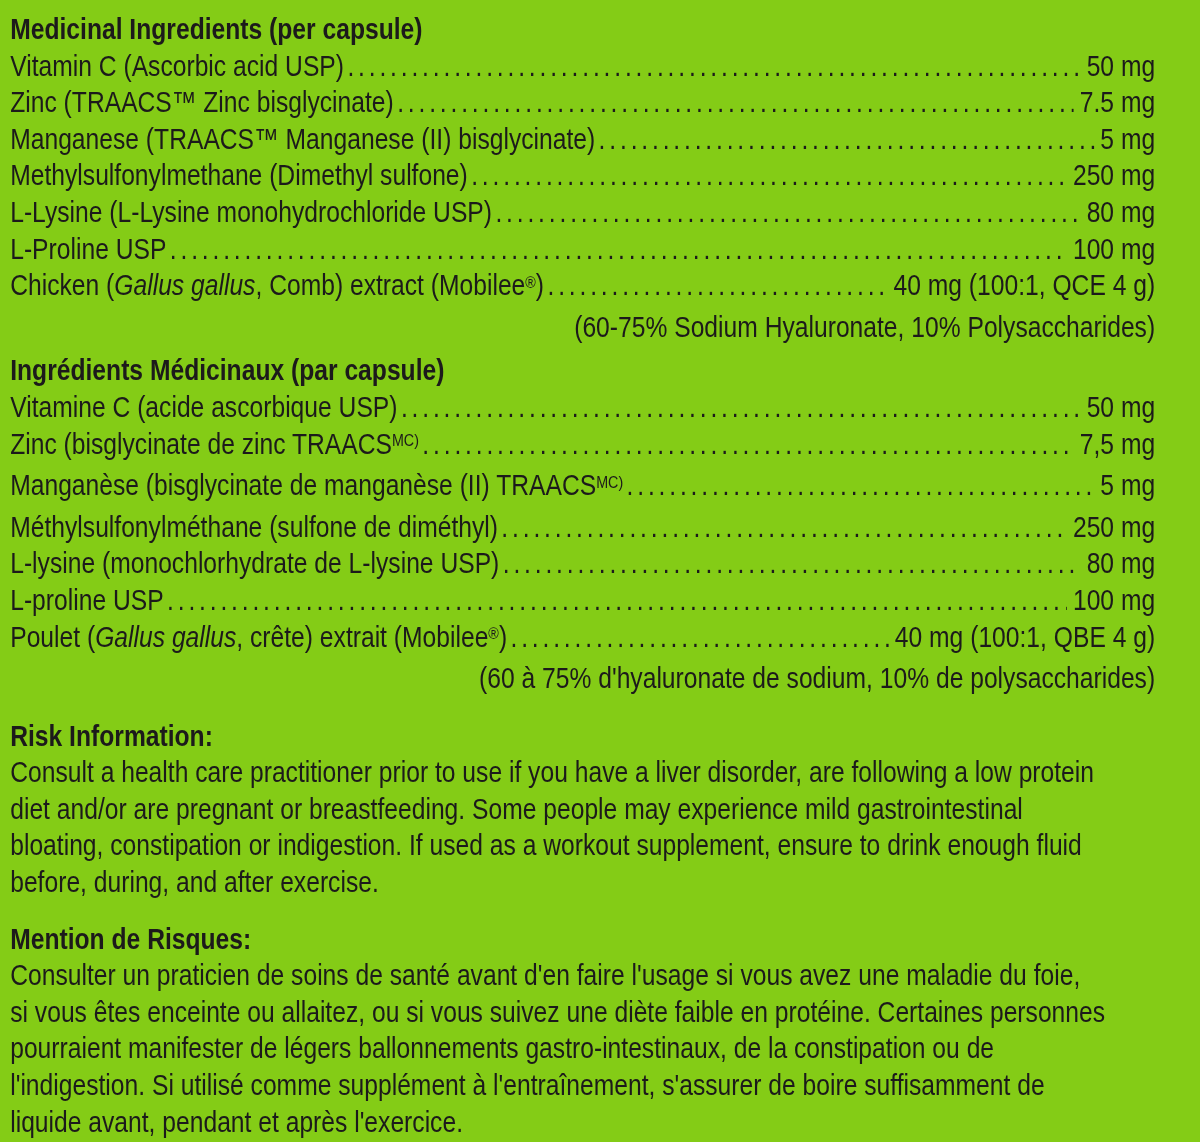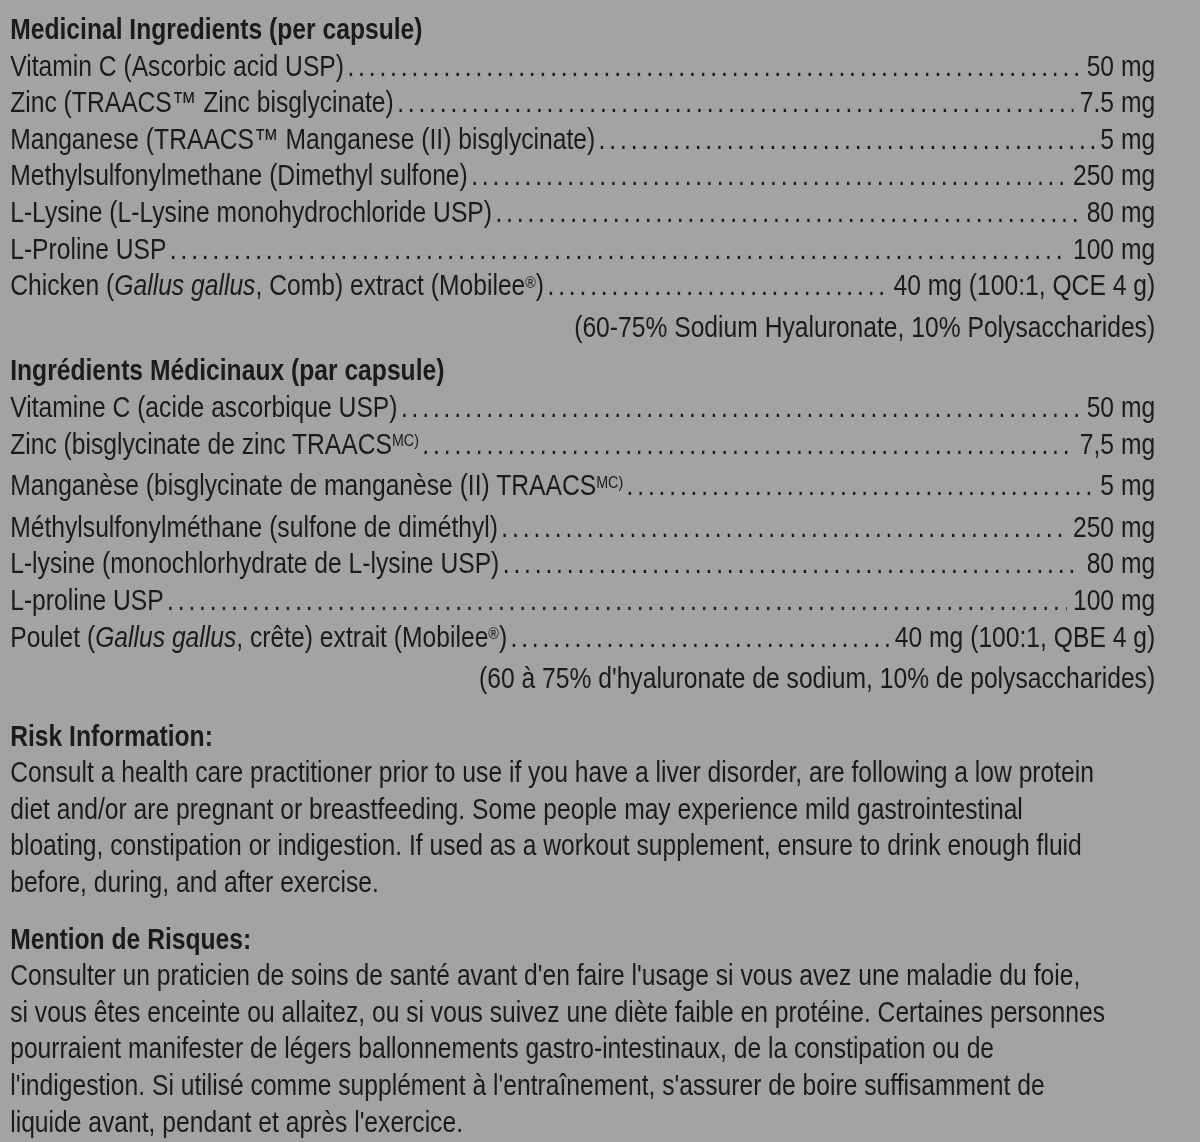--- a/index.html
+++ b/index.html
@@ -4,21 +4,21 @@
 <style>
   html, body {
     margin: 0;
     padding: 0;
     background: #ffffff;
   }
   .sheet {
     position: relative;
     width: 1200px;
     height: 1142px;
-    background: #a3a3a3;
+    background: #84cc16;
     overflow: hidden;
   }
   .inner {
     box-sizing: border-box;
     width: 1412px;
     padding: 11px 53px 0 12px;
     transform: scaleX(0.85);
     transform-origin: 0 0;
     font-family: "Liberation Sans", "DejaVu Sans", sans-serif;
     font-size: 29px;

